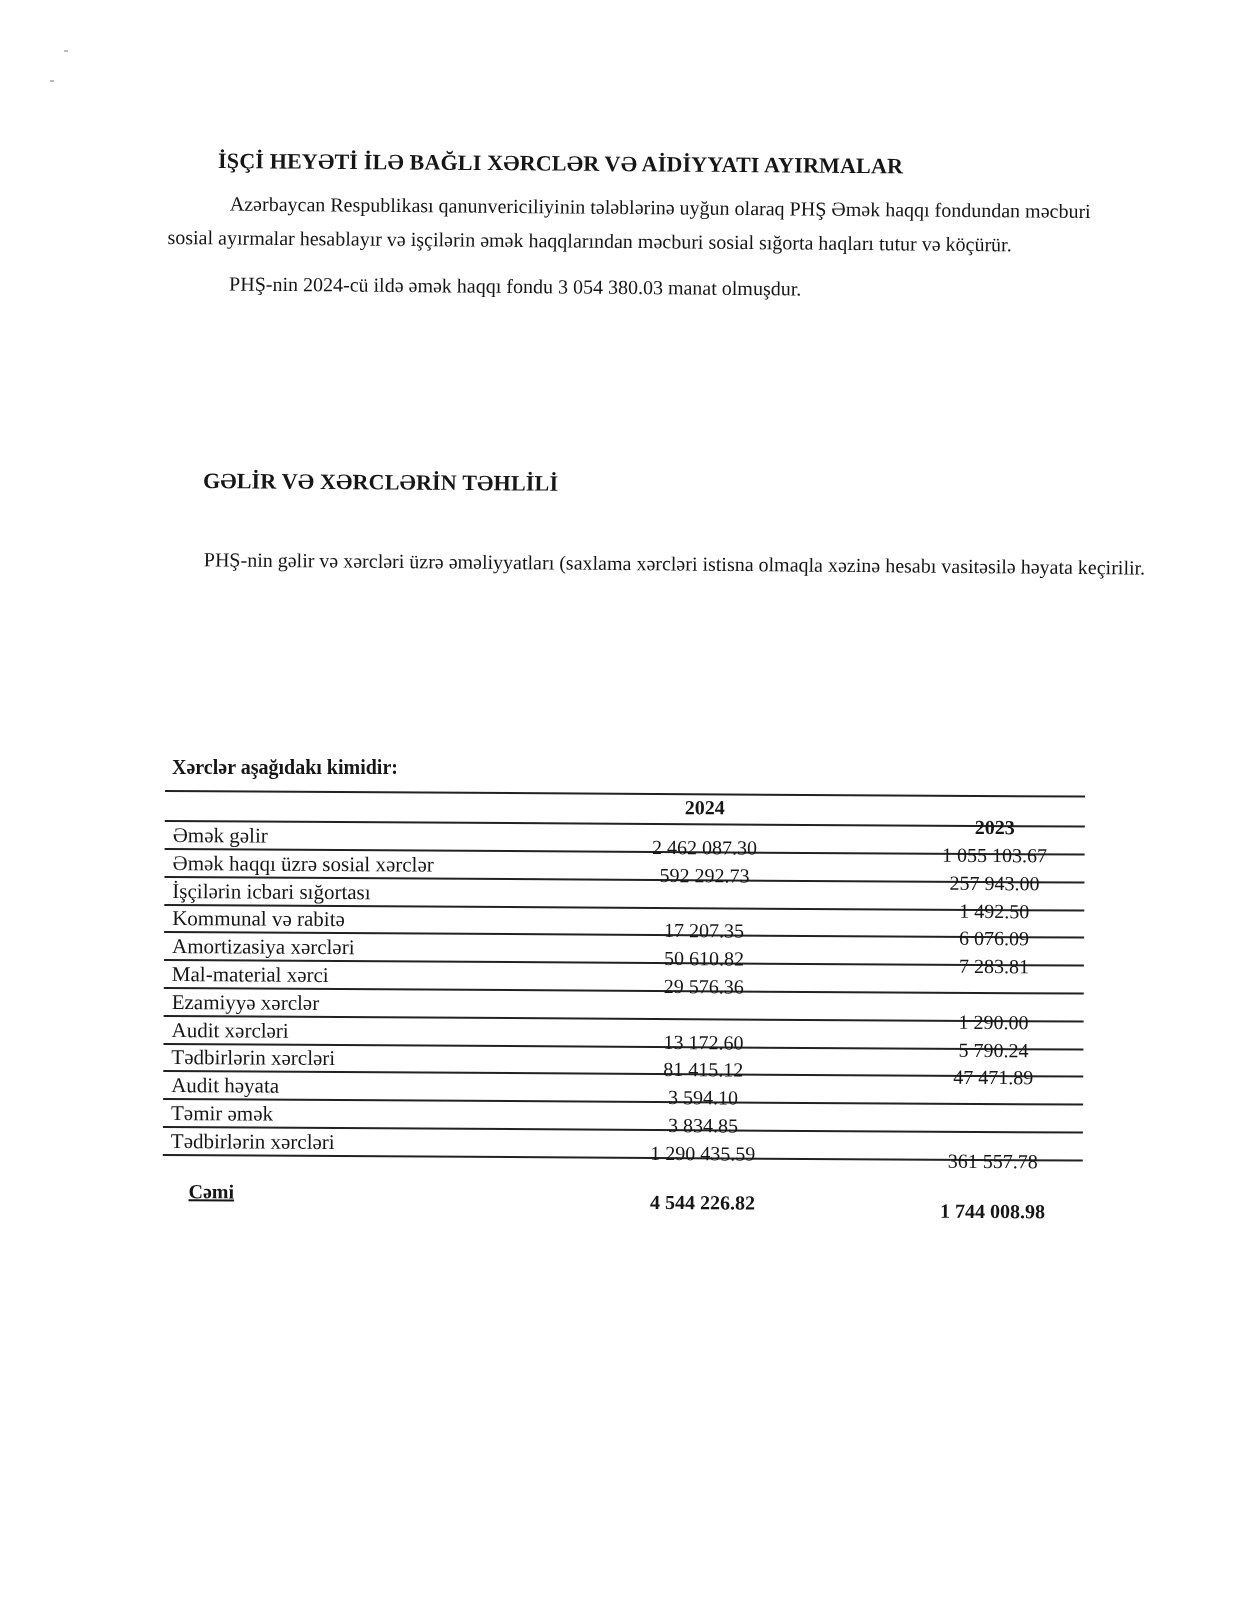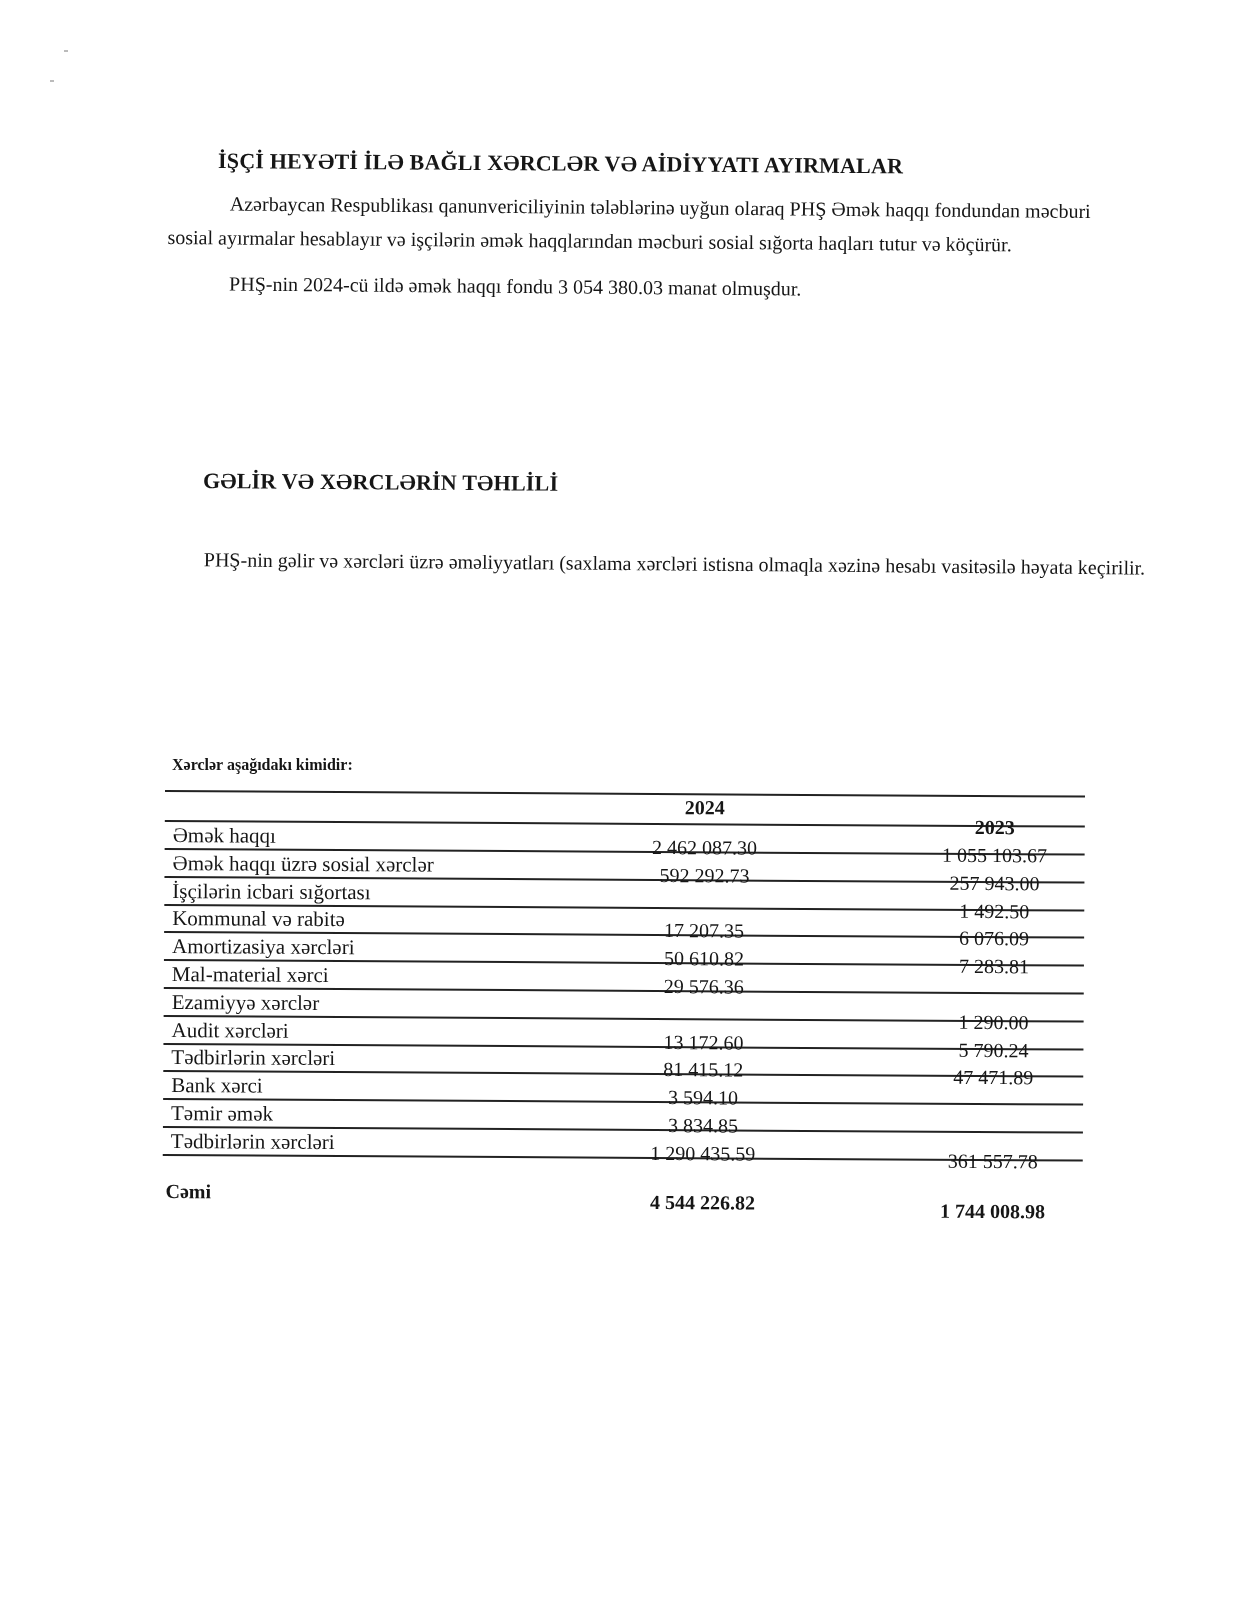--- a/index.html
+++ b/index.html
@@ -4,21 +4,21 @@
 <style>
   html, body { margin:0; padding:0; background:#ffffff; }
   body { width:1239px; height:1614px; position:relative; overflow:hidden;
          font-family:"Liberation Serif", serif; color:#161616; }
   .abs { position:absolute; }
   .h1 { font-weight:bold; font-size:22px; letter-spacing:0.2px; white-space:nowrap;
         transform:rotate(0.45deg); transform-origin:left center; }
   .para { font-size:20px; line-height:34px; transform:rotate(0.5deg); transform-origin:left top; }
   .para p { margin:0; }
   .indent { text-indent:62px; }
-  .subhead { font-weight:bold; font-size:16px;text-align:center; }
+  .subhead { font-weight:bold; font-size:20px;text-align:center; }
   .table { transform:rotate(0.35deg); transform-origin:left top; }
   .row { position:absolute; left:0; width:920px; height:28px; border-bottom:2px solid #222; }
   .row .lbl { position:absolute; left:8px; bottom:0px; font-size:21px; white-space:nowrap; }
   .row .v24 { position:absolute; left:440px; width:200px; text-align:center; bottom:-8px; font-size:20px; }
   .row .v23 { position:absolute; left:730px; width:200px; text-align:center; bottom:-14px; font-size:20px; }
   .hdr { font-weight:bold; font-size:20px; }
   .total { font-weight:bold; font-size:20px; }
   .speck { position:absolute; width:4px; height:2px; background:#bbb; }
 </style>
 </head>
@@ -43,21 +43,21 @@
 <div class="abs subhead" style="left:172px; top:756px;">Xərclər aşağıdakı kimidir:</div>
 
 <div class="abs table" style="left:165px; top:790px; width:920px; height:440px;">
   <div class="abs" style="left:0; top:0; width:920px; border-top:2px solid #222;"></div>
   <div class="row" style="top:2px; height:28px;">
     <span class="v24 hdr" style="bottom:4px;">2024</span>
     <span class="v23 hdr" style="bottom:-14px;">2023</span>
   </div>
   <div id="rows">
       <div class="row" style="top: 32px; height: 26px;">
-        <span class="lbl">Əmək haqqı</span>
+        <span class="lbl">Əmək gəlir</span>
         <span class="v24">2 462 087.30</span>
         <span class="v23">1 055 103.67</span>
       </div>
       <div class="row" style="top: 59.8px; height: 26px;">
         <span class="lbl">Əmək haqqı üzrə sosial xərclər</span>
         <span class="v24">592 292.73</span>
         <span class="v23">257 943.00</span>
       </div>
       <div class="row" style="top: 87.6px; height: 26px;">
         <span class="lbl">İşçilərin icbari sığortası</span>
@@ -88,31 +88,31 @@
         <span class="lbl">Audit xərcləri</span>
         <span class="v24">13 172.60</span>
         <span class="v23">5 790.24</span>
       </div>
       <div class="row" style="top: 254.4px; height: 26px;">
         <span class="lbl">Tədbirlərin xərcləri</span>
         <span class="v24">81 415.12</span>
         <span class="v23">47 471.89</span>
       </div>
       <div class="row" style="top: 282.2px; height: 26px;">
-        <span class="lbl">Bank xərci</span>
+        <span class="lbl">Audit həyata</span>
         <span class="v24">3 594.10</span>
         <span class="v23"></span>
       </div>
       <div class="row" style="top: 310px; height: 26px;">
         <span class="lbl">Təmir əmək</span>
         <span class="v24">3 834.85</span>
         <span class="v23"></span>
       </div>
       <div class="row" style="top: 337.8px; height: 26px;">
         <span class="lbl">Tədbirlərin xərcləri</span>
         <span class="v24">1 290 435.59</span>
         <span class="v23">361 557.78</span>
       </div>
     </div>
-  <div class="abs total" style="left:3px; top:390px;">Cəmi</div>
+  <div class="abs total" style="left:26px; top:390px;text-decoration:underline;">Cəmi</div>
   <div class="abs total" style="left:440px; width:200px; text-align:center; top:398px;">4 544 226.82</div>
   <div class="abs total" style="left:730px; width:200px; text-align:center; top:405px;">1 744 008.98</div>
 </div>
 
 </body></html>

